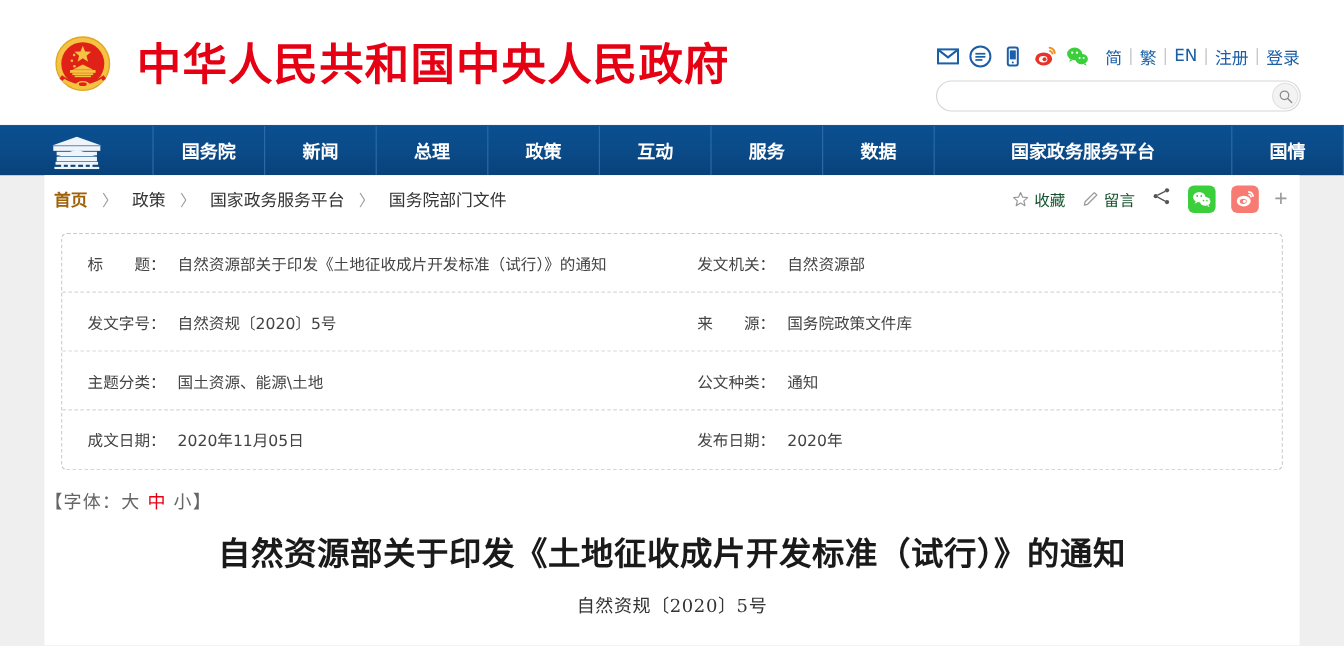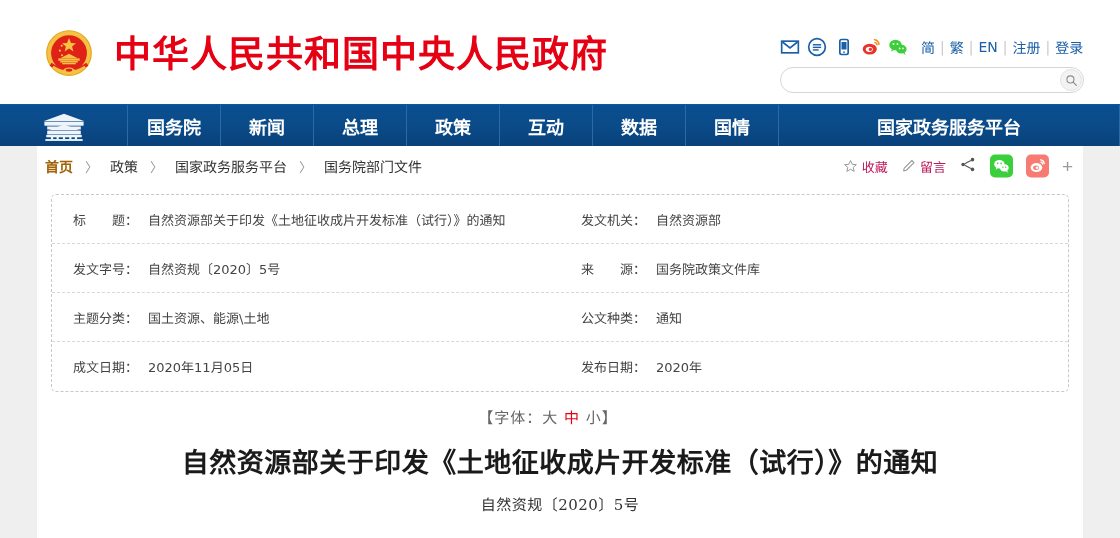--- a/index.html
+++ b/index.html
@@ -101,21 +101,21 @@
   .nav {
     height: 42px;
     background: linear-gradient(180deg,#0b4f91 0%, #0a4a87 55%, #09417a 100%);
     display: flex;
     align-items: stretch;
     border-top: 1px solid #0a5aa3;
   }
   .nav-item {
     display: flex; align-items: center; justify-content: center;
     color: #ffffff;
-    font-size: 18px;
+    font-size: 15px;
     font-weight: 700;
     font-family: "DejaVu Sans", "Liberation Sans", sans-serif;
     cursor: pointer;
     border-right: 1px solid #2a6aa6;
     white-space: nowrap;
     padding: 0 6px;
   }
   .nav-item.home { width: 128px; border-right: 1px solid #2a6aa6; }
   .nav-item.plain { width: 93px; }
   .nav-item.wide { flex: 1; }
@@ -145,21 +145,21 @@
   .crumbs .c-item { color: #333; cursor: pointer; }
   .crumbs .c-arrow { color: #9a9a9a; margin: 0 12px; font-size: 13px; }
 
   .actions {
     position: absolute; right: 10px; top: 50%;
     transform: translateY(-50%);
     display: flex; align-items: center; gap: 13px;
   }
   .act {
     display: flex; align-items: center; gap: 4px;
-    color: #be185d; font-size: 13px; cursor: pointer;
+    color: #14532d; font-size: 13px; cursor: pointer;
     font-family: Liberation Sans, sans-serif;
   }
   .sq-icon {
     width: 23px; height: 23px; border-radius: 5px;
     display: flex; align-items: center; justify-content: center;
     cursor: pointer;
   }
   .sq-wechat { background: #3ccf3c; }
   .sq-weibo  { background: #f77b72; }
   .plus-btn {
@@ -193,21 +193,21 @@
   .meta-label {
     color: #444;
     letter-spacing: 0px;
     margin-right: 10px;
     flex: none;
   }
   .meta-value { color: #444; }
 
   
   .fontsize {
-    text-align: center;
+    text-align: left;
     padding: 14px 24px 0 0;
     font-size: 15px;
     color: #666;
     font-family: "DejaVu Sans", "Liberation Sans", sans-serif;
     letter-spacing: 1px;
   }
   .fontsize .fs { cursor: pointer; color: #666; }
   .fontsize .fs.active { color: #e50113; }
 
   
@@ -365,27 +365,30 @@
     <div class="nav-item plain">
         <span>总理</span>
       </div>
     <div class="nav-item plain">
         <span>政策</span>
       </div>
     <div class="nav-item plain">
         <span>互动</span>
       </div>
     <div class="nav-item plain">
+        <span>服务</span>
+      </div>
+    <div class="nav-item plain">
         <span>数据</span>
-      </div>
-    <div class="nav-item plain">
-        <span>国情</span>
       </div>
     <div class="nav-item wide">
         <span>国家政务服务平台</span>
+      </div>
+    <div class="nav-item plain">
+        <span>国情</span>
       </div>
   </div>
 
   <div class="content-wrap">
 
     <div class="crumb-row">
       <div class="crumbs">
         <span class="c-home">首页</span>
         <span class="c-arrow">〉</span>
         <span class="c-item">政策</span>

